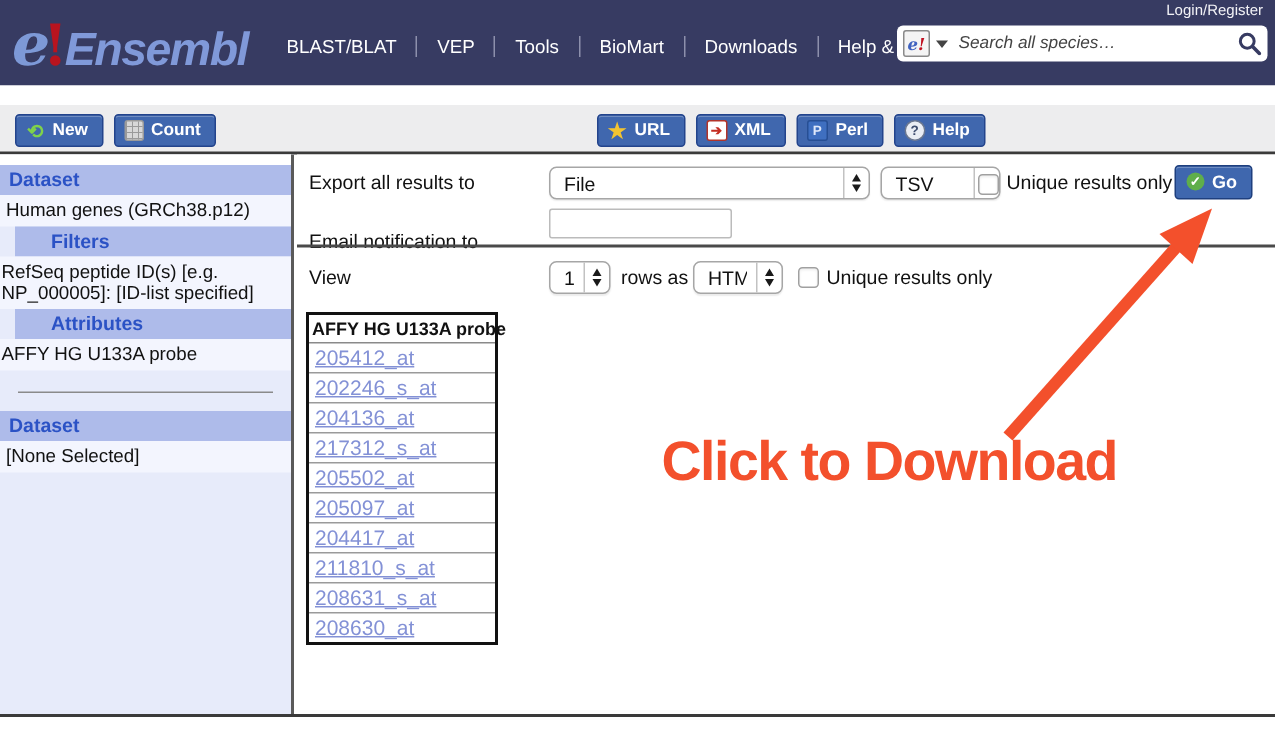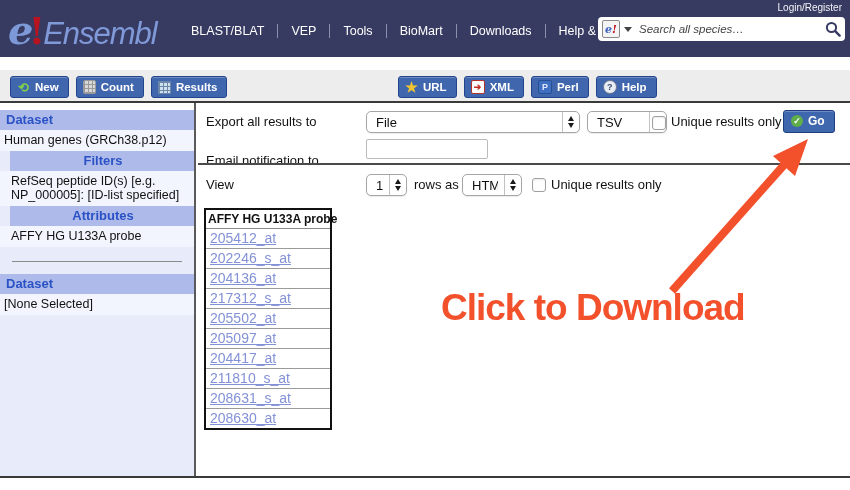--- a/index.html
+++ b/index.html
@@ -5,21 +5,21 @@
   html,body{margin:0;padding:0;}
   body{width:850px;height:490px;font-family:"Liberation Sans",sans-serif;background:#fff;overflow:hidden;}
   .screen{position:relative;width:850px;height:490px;background:#fff;}
 
   
   .masthead{position:absolute;left:0;top:0;width:850px;height:57px;background:#373b62;color:#fff;}
   .login{position:absolute;top:2px;right:8px;font-size:10px;color:#f2f2f6;cursor:pointer;}
   .logo{position:absolute;left:8px;top:6px;white-space:nowrap;cursor:pointer;}
   .logo-e{font-family:"DejaVu Serif",serif;font-style:italic;font-weight:bold;font-size:40px;color:#7d99d7;}
   .logo-bang{font-family:"DejaVu Serif",serif;font-weight:bold;font-size:38px;color:#b8141f;margin-left:-5px;}
-  .logo-name{font-family:"Liberation Sans",sans-serif;font-style:italic;font-weight:normal;font-size:31px;color:#8099d9;letter-spacing:-1px;margin-left:-2px;}
+  .logo-name{font-family:"Liberation Sans",sans-serif;font-style:italic;font-weight:bold;font-size:31px;color:#8099d9;letter-spacing:-1px;margin-left:-2px;}
   .mast-nav{position:absolute;left:178px;top:24px;display:flex;align-items:flex-end;}
   .mast-nav .nav-item{font-size:12.5px;color:#fff;padding:0 13px;cursor:pointer;white-space:nowrap;}
   .mast-nav .nav-item + .nav-item{border-left:1px solid #8d90ac;}
   .searchbox{position:absolute;left:598px;top:17px;width:247px;height:24px;background:#fff;border-radius:4px;display:flex;align-items:center;padding:0 4px;box-sizing:border-box;}
   .mini-e{display:inline-flex;align-items:center;justify-content:center;width:16px;height:16px;border:1px solid #8a8a8a;background:#f4f4f4;border-radius:2px;font-family:"DejaVu Serif",serif;font-style:italic;font-weight:bold;font-size:11px;}
   .mini-e .me{color:#3f62c0;}
   .mini-e .mb{color:#c01020;}
   .dd-arrow{width:0;height:0;border-left:4px solid transparent;border-right:4px solid transparent;border-top:5px solid #444;margin:0 5px 0 4px;}
   .search-input{flex:1;border:none;outline:none;font-style:italic;font-size:11.5px;color:#333;background:transparent;min-width:0;}
   .search-input::placeholder{color:#444;}
@@ -39,23 +39,23 @@
   .ic-star{color:#f3c431;font-size:14px;}
   .ic-xml{background:#fff;border:1px solid #b2342a;border-radius:2px;width:12px;height:12px;color:#c42d22;font-size:9px;font-weight:bold;}
   .ic-perl{background:#3f6fc0;border:1px solid #274f94;border-radius:2px;width:12px;height:12px;color:#dfe8fa;font-size:9px;font-weight:bold;}
   .ic-help{background:#e9edf4;border:1px solid #6a7790;border-radius:50%;width:12px;height:12px;color:#3c4c6e;font-size:9px;font-weight:bold;}
 
   
   .content{position:absolute;left:0;top:103px;width:850px;height:375px;border-bottom:2px solid #3a3a3a;box-sizing:border-box;}
   .sidebar{position:absolute;left:0;top:0;width:196px;height:373px;background:#e7ebfa;border-right:2px solid #5a5a5a;box-sizing:border-box;}
   .sb-top{height:7px;background:#fff;}
   .sb-header{background:#aebbea;color:#2b52c5;font-weight:bold;font-size:13px;padding:2px 6px 3px 6px;}
-  .sb-header.indent{margin-left:10px;padding-left:8px;text-align:center;}
+  .sb-header.indent{margin-left:10px;padding-left:24px;}
   .sb-item{background:#f3f5fe;color:#111;font-size:12.5px;padding:3px 2px 4px 4px;}
-  .sb-item.indent{padding-left:11px;}
+  .sb-item.indent{padding-left:1px;}
   .sb-hr{border:none;border-top:1px solid #8a8a8a;margin:14px 12px 12px 12px;}
 
   .main{position:absolute;left:198px;top:0;width:652px;height:373px;background:#fff;}
   .m-label{position:absolute;font-size:13px;color:#111;}
   .selectbox{position:absolute;display:flex;align-items:center;background:#fff;border:1px solid #a6a6a6;border-radius:5px;height:22px;box-sizing:border-box;padding-left:9px;font-size:13px;color:#111;box-shadow:0 1px 1px rgba(0,0,0,.08);cursor:pointer;}
   .selectbox .sel-text{flex:1;white-space:nowrap;overflow:hidden;}
   .stepper{display:flex;flex-direction:column;align-items:center;gap:2px;border-left:1px solid #c2c2c2;align-self:stretch;justify-content:center;padding:0 5px;margin-left:6px;}
   .tri-up{width:0;height:0;border-left:3.5px solid transparent;border-right:3.5px solid transparent;border-bottom:5px solid #1a1a1a;}
   .tri-down{width:0;height:0;border-left:3.5px solid transparent;border-right:3.5px solid transparent;border-top:5px solid #1a1a1a;}
   .checkbox{position:absolute;width:12px;height:12px;background:#fff;border:1px solid #a0a0a0;border-radius:3px;box-shadow:inset 0 1px 2px rgba(0,0,0,.08);cursor:pointer;}
@@ -112,24 +112,20 @@
   <div class="toolbar">
     <div class="tb-group tb-left">
       <button class="tb-btn">
         <span class="ic ic-refresh">⟲</span>
         <span>New</span>
       </button>
       <button class="tb-btn">
         <span class="ic ic-calc"></span>
         <span>Count</span>
       </button>
-      <button class="tb-btn">
-        <span class="ic ic-table"></span>
-        <span>Results</span>
-      </button>
     </div>
     <div class="tb-group tb-right">
       <button class="tb-btn">
         <span class="ic ic-star">★</span>
         <span>URL</span>
       </button>
       <button class="tb-btn">
         <span class="ic ic-xml">➔</span>
         <span>XML</span>
       </button>

